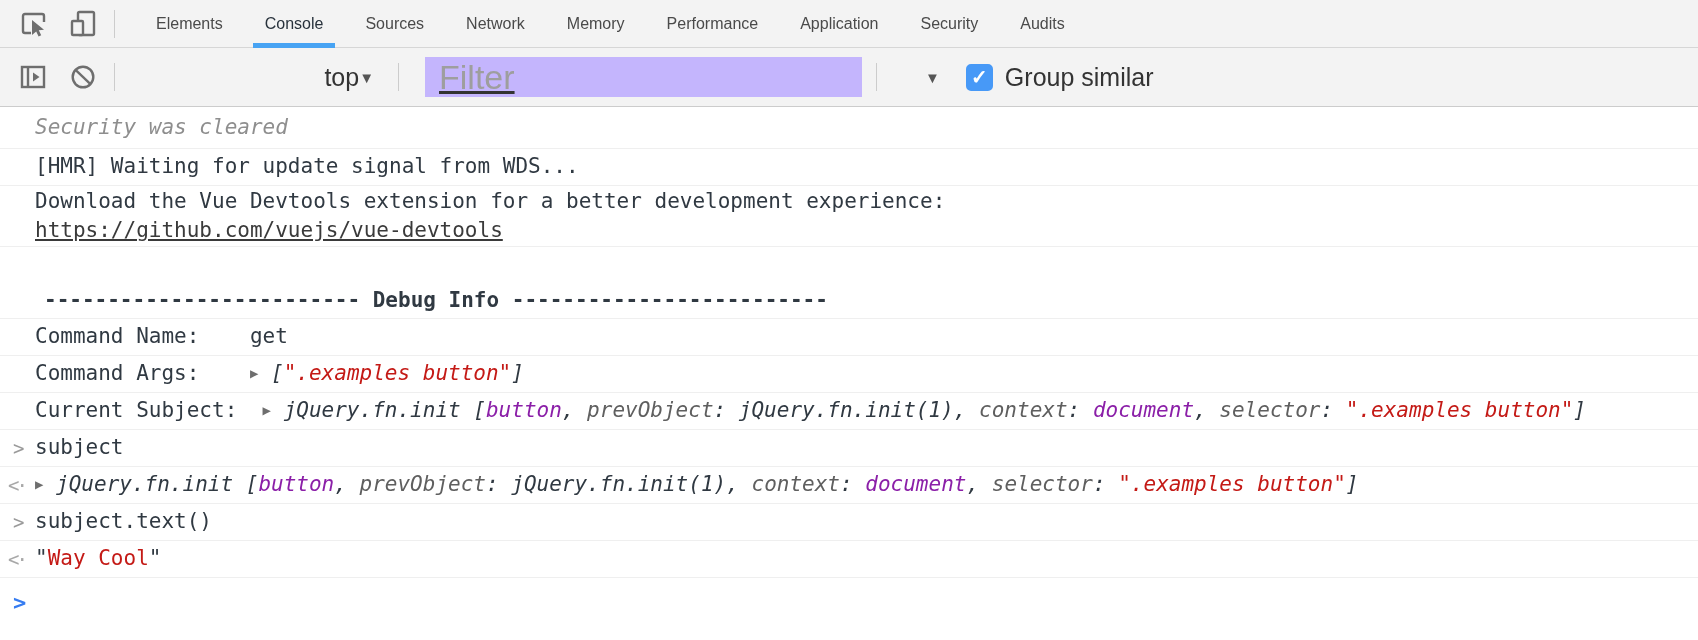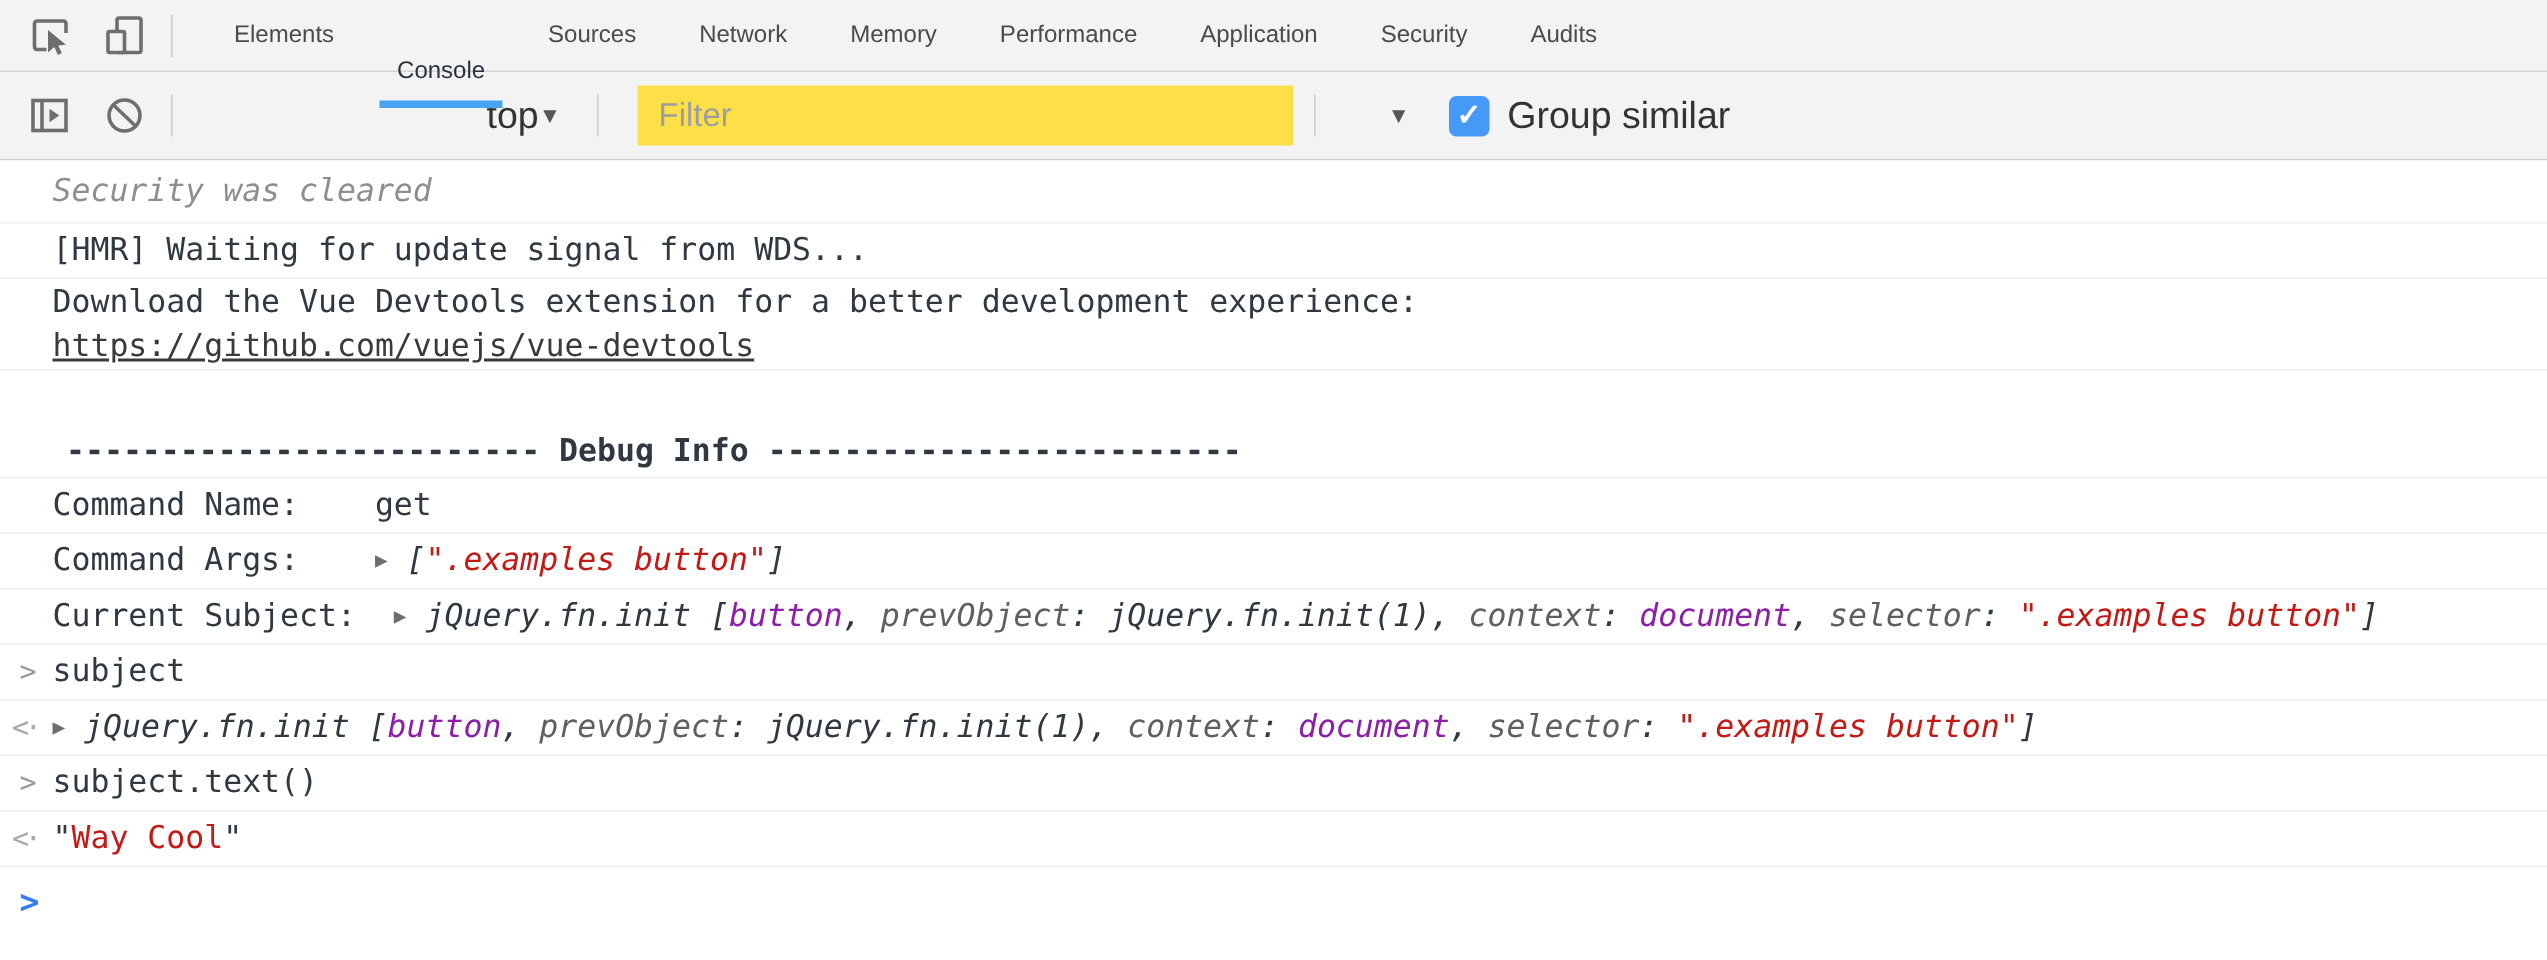--- a/index.html
+++ b/index.html
@@ -14,33 +14,33 @@
 
   
   .tabbar{height:48px;background:#f3f3f3;border-bottom:1px solid #d6d6d6;
     display:flex;align-items:center;}
   .iconbtn{width:34px;height:34px;display:flex;align-items:center;justify-content:center;
     margin-left:16px;flex:none;cursor:pointer;}
   .vsep{width:1px;height:28px;background:#ccc;margin:0 14px;flex:none;}
   .tabs{display:flex;height:48px;margin-left:6px;}
   .tab{padding:0 14px;margin:0 7px;height:48px;line-height:48px;font-size:16px;
     color:#4a4a4a;position:relative;white-space:nowrap;cursor:pointer;}
-  .tab.active{color:#28323c;margin-top:24px;}
+  .tab.active{color:#28323c;}
   .tab.active::after{content:"";position:absolute;left:2px;right:2px;bottom:0;height:5px;
     background:var(--accent-blue);}
 
   
   .toolbar{height:59px;background:#f3f3f3;border-bottom:1px solid #ccc;
     display:flex;align-items:center;font-size:25px;color:#333;}
   .ctx-select{width:255px;display:flex;align-items:center;justify-content:flex-end;
     padding:0 10px 0 8px;cursor:pointer;}
   .dd-arrow{font-size:15px;color:#555;}
   .filter-wrap{margin-left:12px;}
-  .filter-input{width:437px;height:40px;border:none;background:#fde047;font-size:22px;
-    font-family:"Liberation Sans",sans-serif;padding:0 14px;color:#333;outline:none;}
+  .filter-input{width:437px;height:40px;border:none;background:#c4b5fd;font-size:34px;
+    font-family:"Liberation Sans",sans-serif;padding:0 14px;color:#333;outline:none;text-decoration:underline;}
   .filter-input::placeholder{color:#9e9e9e;}
   .levels{display:flex;align-items:center;margin-left:22px;cursor:pointer;}
   .levels .dd-arrow{margin-left:12px;}
   .checkbox{width:27px;height:27px;border-radius:5px;background:#fff;border:2px solid #b5b5b5;
     margin-left:26px;display:flex;align-items:center;justify-content:center;cursor:pointer;
     flex:none;}
   .checkbox.checked{background:var(--checkbox-blue);border-color:var(--checkbox-blue);}
   .checkbox .check{color:#fff;font-size:20px;font-weight:bold;line-height:1;}
   .cb-label{margin-left:12px;}
 

